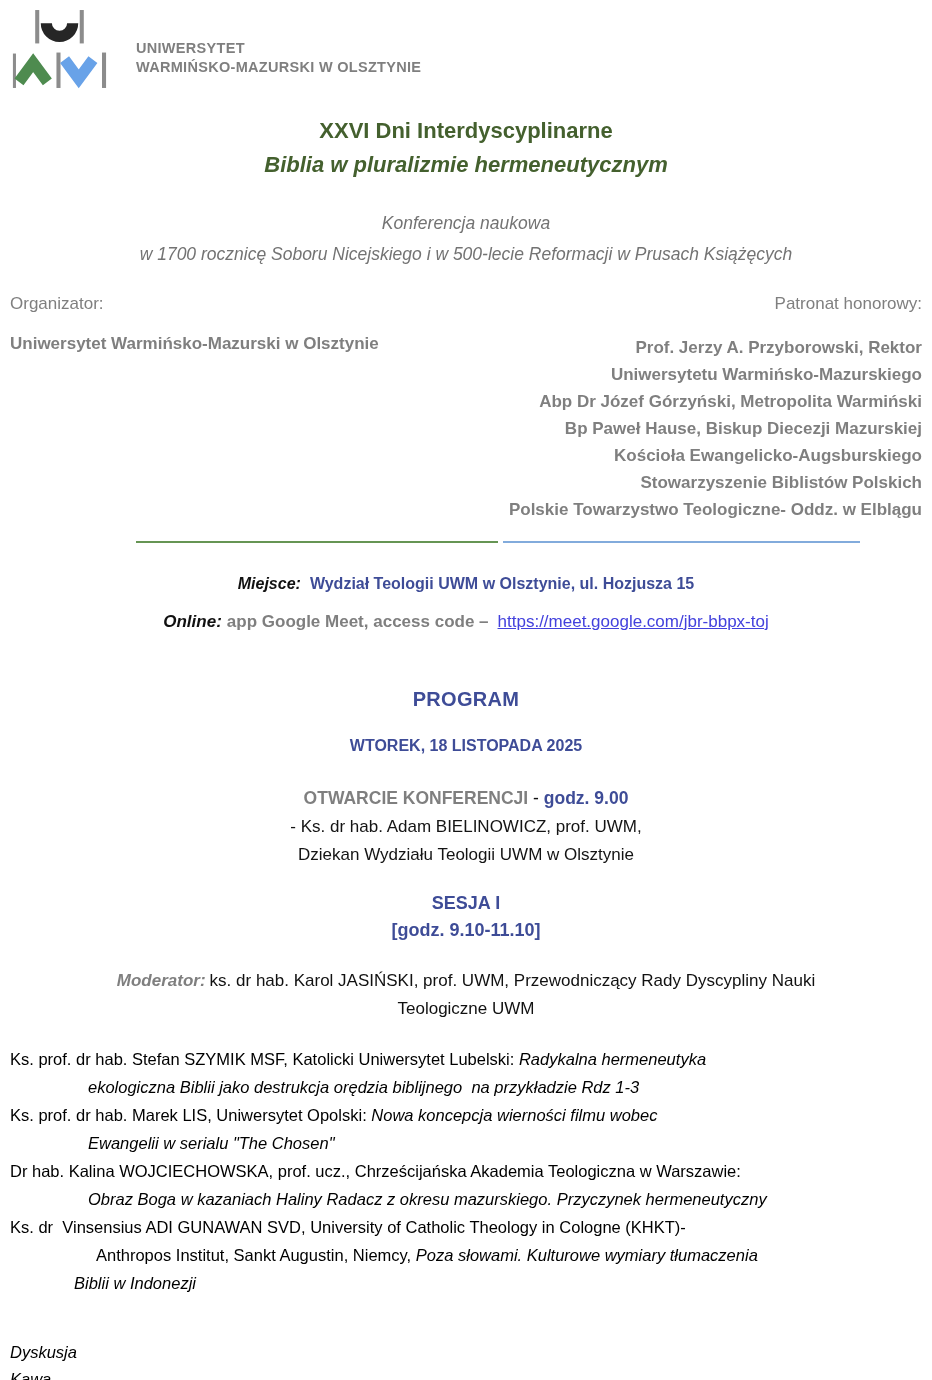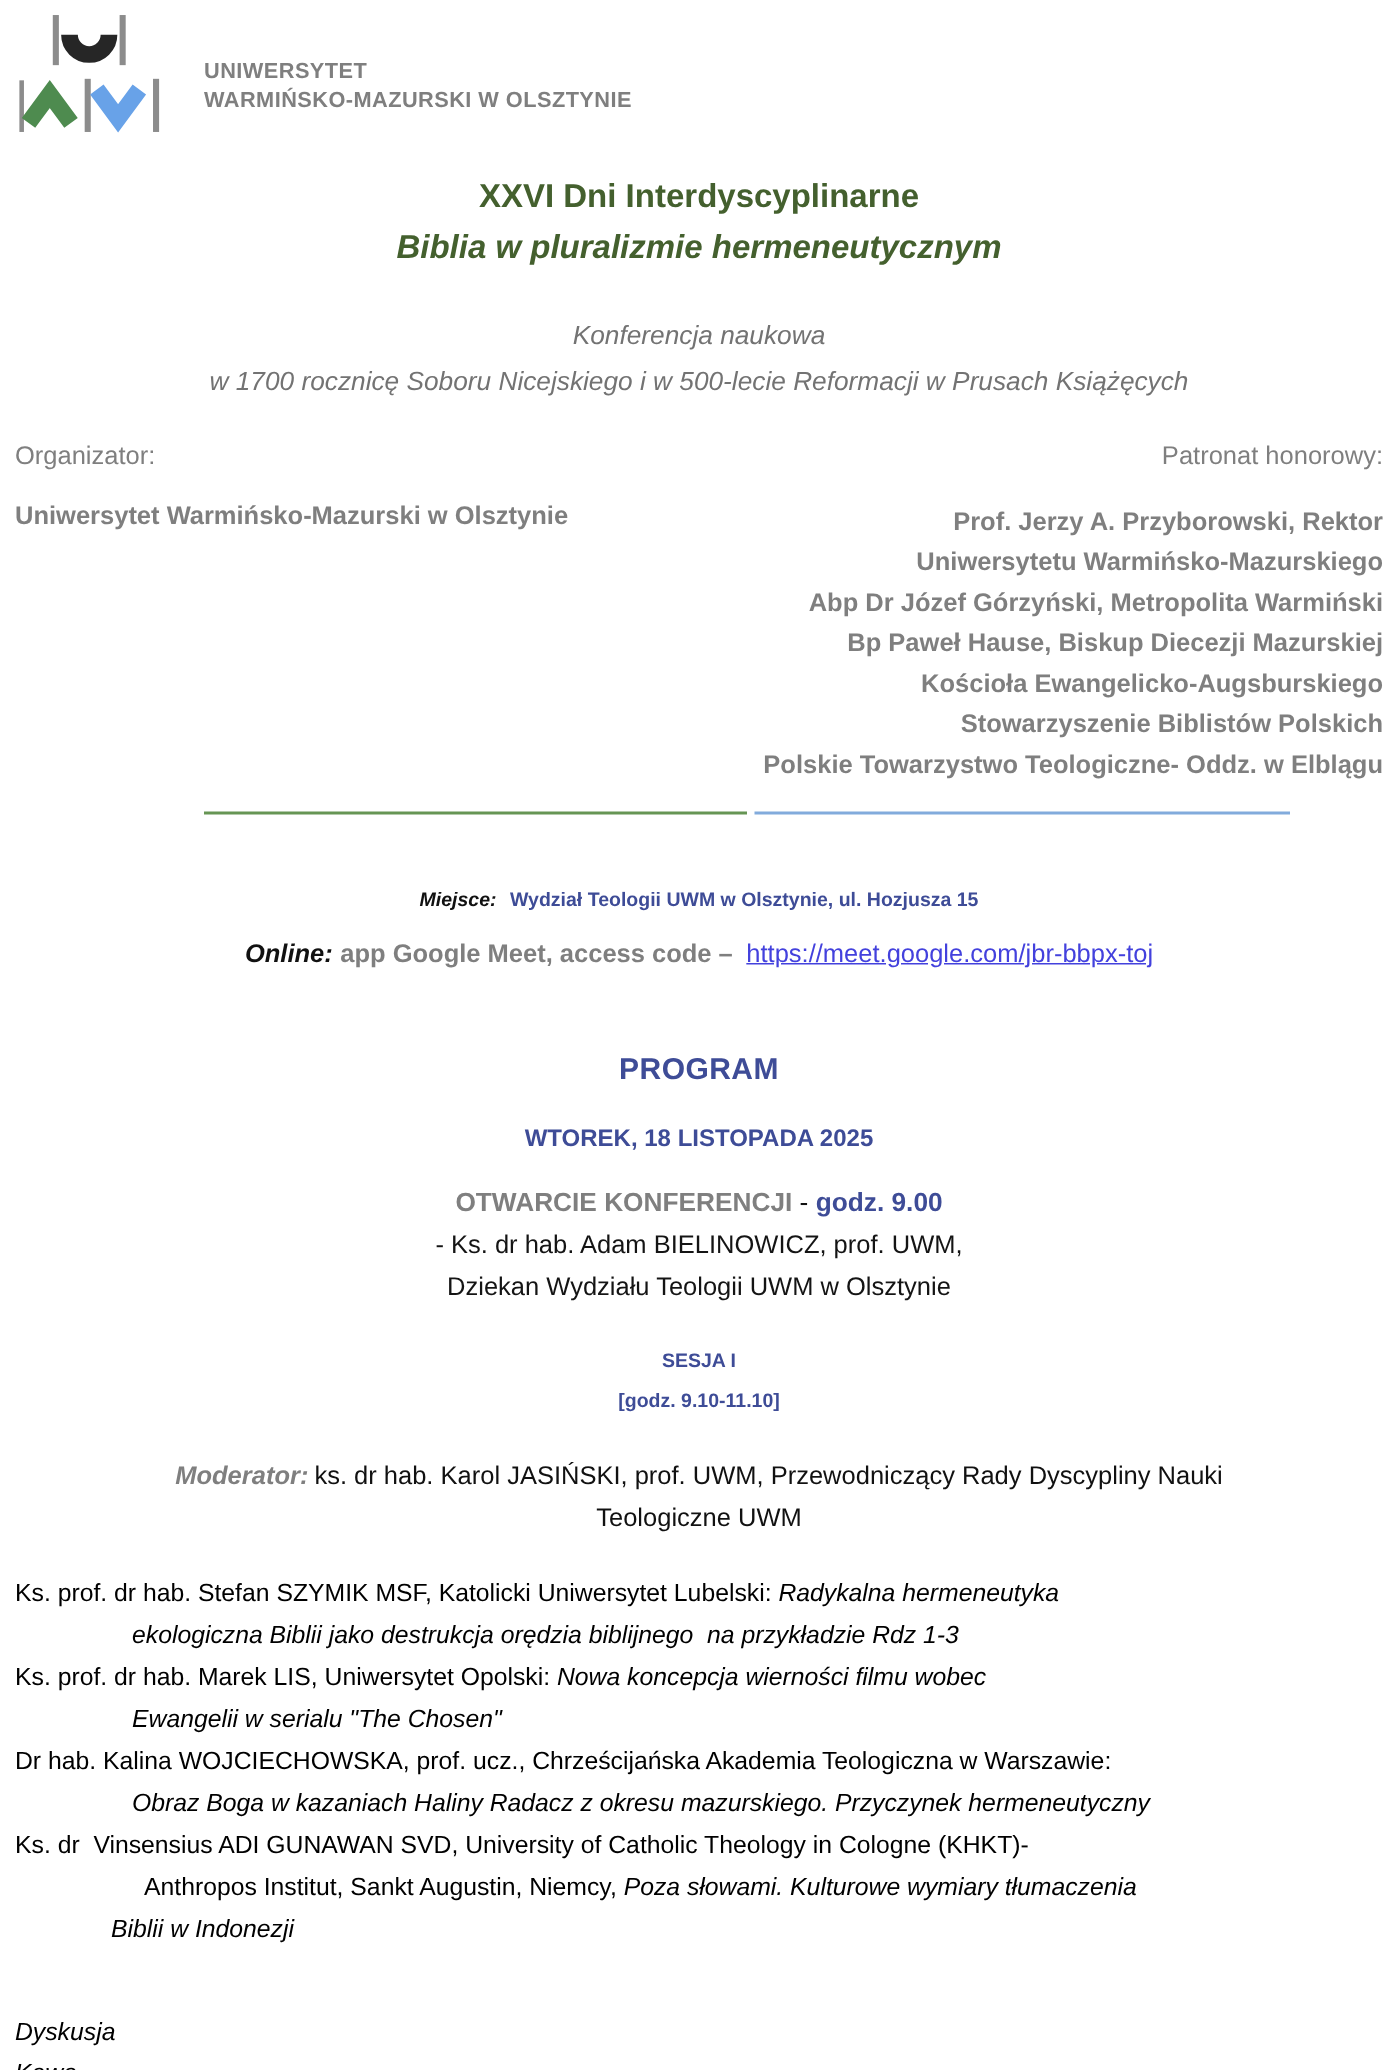--- a/index.html
+++ b/index.html
@@ -29,38 +29,38 @@
   .org-name { font-size: 17px; font-weight: bold; color: #7f7f7f; }
   .patron-list { text-align: right; font-size: 17px; font-weight: bold; color: #7f7f7f; line-height: 27px; }
 
   
   .divider { margin: 18px 62px 0 126px; height: 2px; display: flex; }
   .divider .seg-g { width: 50%; background: #669554; }
   .divider .seg-gap { width: 5px; background: #fff; }
   .divider .seg-b { flex: 1; background: #82abdc; height: 1.6px; }
 
   
-  .venue { text-align: center; margin-top: 49px; font-size: 13px; }
+  .venue { text-align: center; margin-top: 32px; font-size: 16px; }
   .venue .lbl { font-style: italic; font-weight: bold; color: #111; }
   .venue .val { font-weight: bold; color: #3e4c97; margin-left: 9px; }
   .online { text-align: center; margin-top: 19px; font-size: 17px; }
   .online .lbl { font-style: italic; font-weight: bold; color: #111; }
   .online .txt { font-weight: bold; color: #7f7f7f; margin-left: 5px; }
   .online a.meet { color: #4341dd; text-decoration: underline; margin-left: 9px; }
 
   
   .prog-heading { text-align: center; margin-top: 56px; font-size: 20px; font-weight: bold; color: #3e4c97; letter-spacing: .3px; }
   .day-heading  { text-align: center; margin-top: 26px; font-size: 16px; font-weight: bold; color: #3e4c97; }
 
-  .opening { text-align: center; margin-top: 18px; font-size: 17px; line-height: 28px; }
+  .opening { text-align: center; margin-top: 29px; font-size: 17px; line-height: 28px; }
   .opening .t { font-weight: bold; color: #7f7f7f; font-size: 17.5px; }
   .opening .dash { color: #111; font-size: 17.5px; }
   .opening .time { font-weight: bold; color: #3e4c97; font-size: 17.5px; }
 
-  .session { text-align: center; margin-top: 21px; font-size: 13px; font-weight: bold; color: #3e4c97; line-height: 27px; }
+  .session { text-align: center; margin-top: 21px; font-size: 18px; font-weight: bold; color: #3e4c97; line-height: 27px; }
 
   .moderator { text-align: center; margin-top: 23px; font-size: 17px; line-height: 28px; color: #111; }
   .moderator .lbl { font-style: italic; font-weight: bold; color: #7f7f7f; margin-right: 4px; }
 
   
   .talks { margin-top: 22px; font-size: 16.5px; line-height: 28px; color: #000; }
   .talks .line { white-space: pre-wrap; }
   .talks .it { font-style: italic; }
   .ind-a { padding-left: 78px; }
   .ind-b { padding-left: 86px; }

